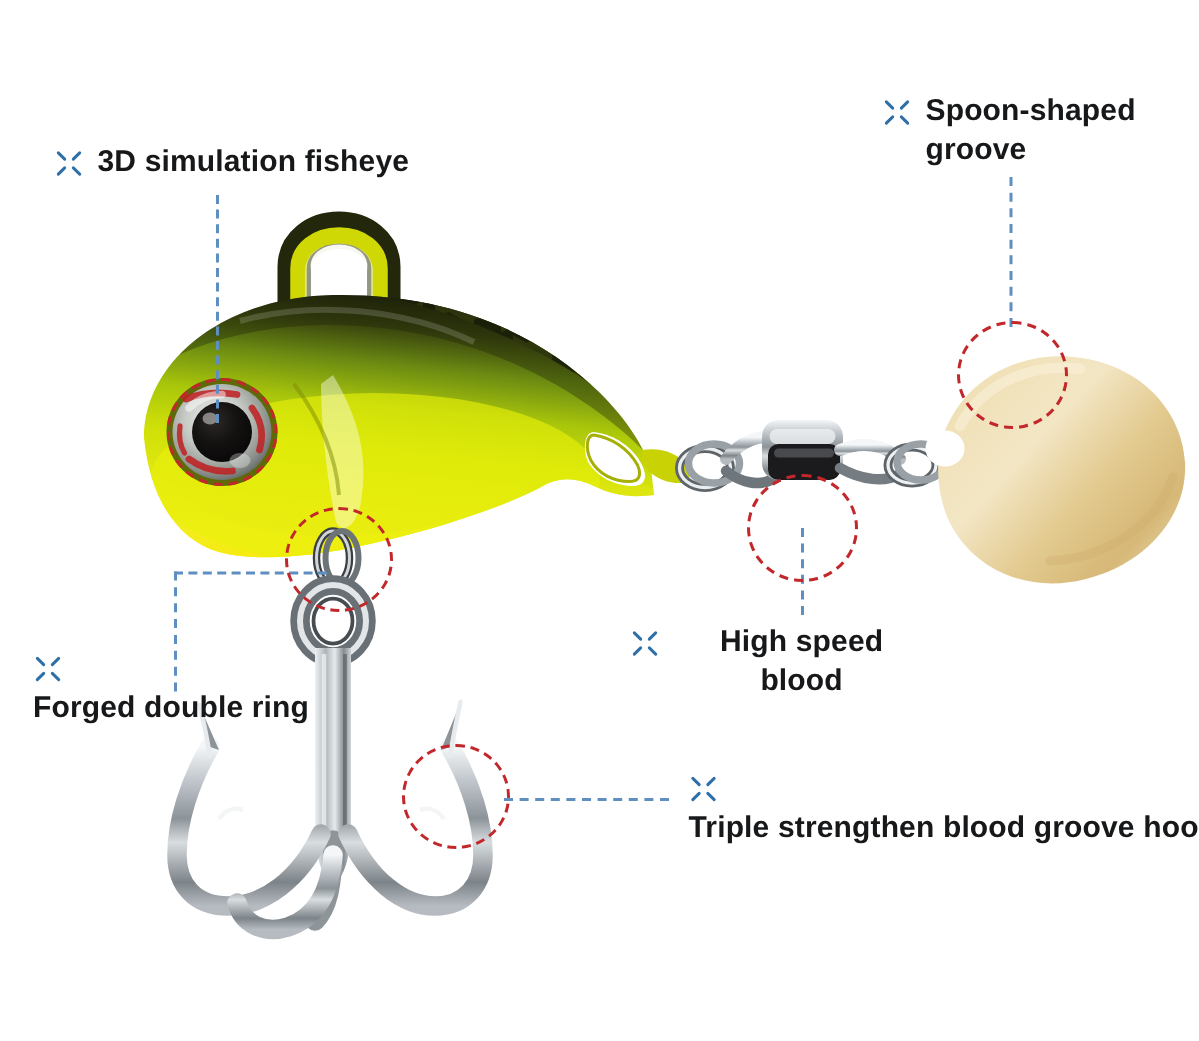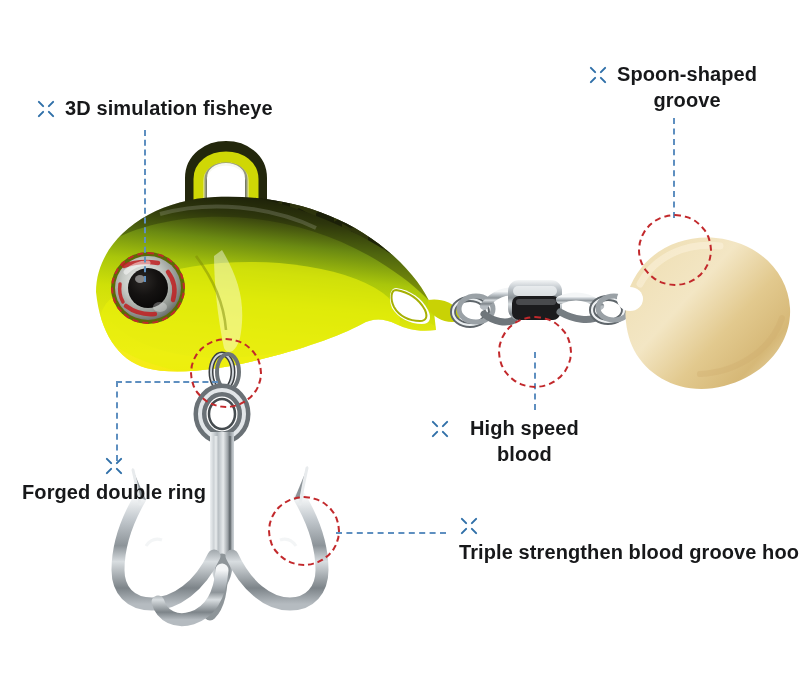--- a/index.html
+++ b/index.html
@@ -372,40 +372,40 @@
     </span>
   </div>
 
   <div class="label inline-icon" style="left:588px; top:62px; align-items:flex-start;">
     <span class="xicon" style="margin-top:3px;">
       <i class="a"></i>
         <i class="b"></i>
         <i class="c"></i>
         <i class="d"></i>
     </span>
-    <span class="txt-block" style="align-items:center;">
+    <span class="txt-block" style="align-items:flex-start;">
       <span class="line center">Spoon-shaped</span>
       <span class="line center">groove</span>
     </span>
   </div>
 
-  <div class="label inline-icon" style="left:430px; top:416px; align-items:flex-start; gap:20px;">
+  <div class="label inline-icon" style="left:420px; top:416px; align-items:flex-start; gap:40px;">
     <span class="xicon" style="margin-top:3px;">
       <i class="a"></i>
         <i class="b"></i>
         <i class="c"></i>
         <i class="d"></i>
     </span>
     <span class="txt-block" style="align-items:center;">
       <span class="line center">High speed</span>
       <span class="line center">blood</span>
     </span>
   </div>
 
-  <div class="label stacked left" style="left:22px; top:456px; gap:4px;align-items:center;">
+  <div class="label stacked left" style="left:22px; top:436px; gap:4px;">
     <span class="xicon">
       <i class="a"></i>
         <i class="b"></i>
         <i class="c"></i>
         <i class="d"></i>
     </span>
     <span class="line">Forged double ring</span>
   </div>
 
   <div class="label stacked left" style="left:459px; top:516px; gap:4px;">

